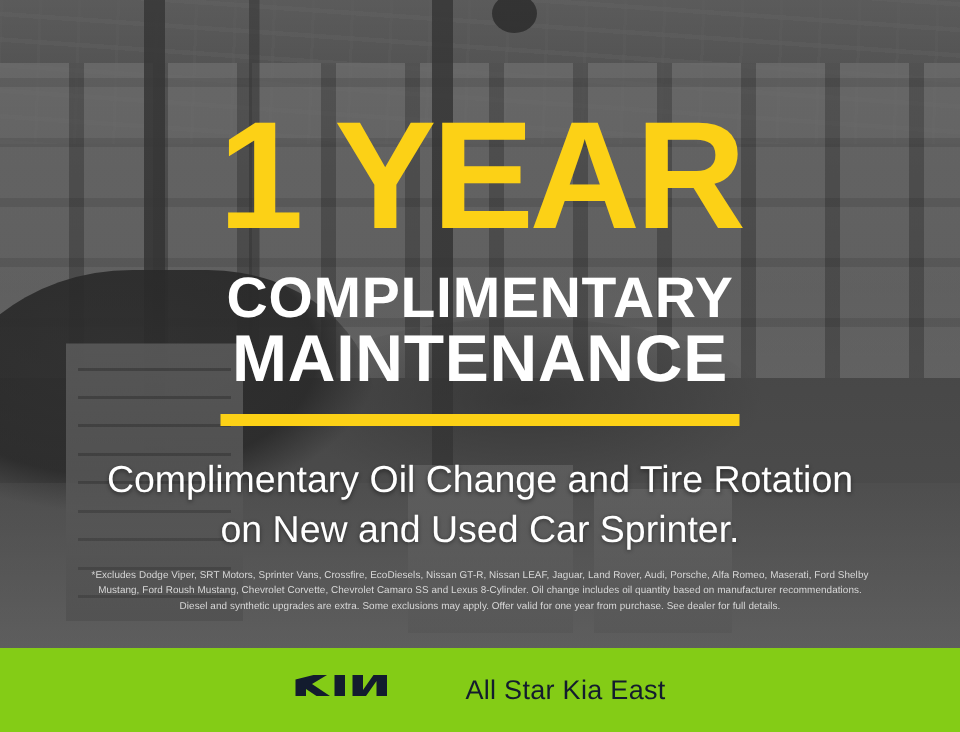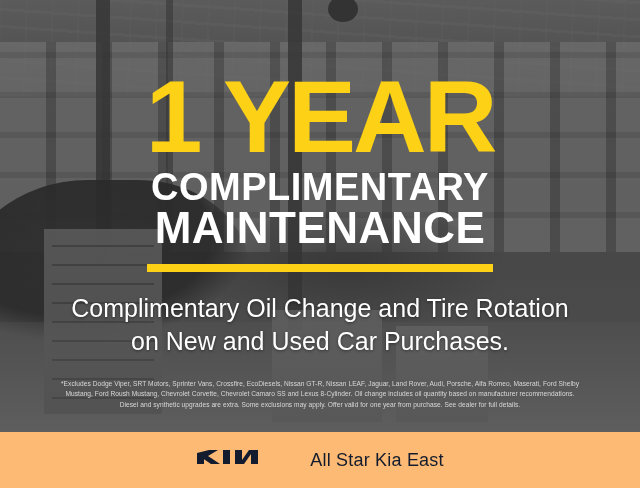--- a/index.html
+++ b/index.html
@@ -136,21 +136,21 @@
   .headline-1 { font-size: 102px; }
 
   .headline-sub1,
   .headline-sub2 {
     color: #ffffff;
     font-weight: 700;
     line-height: 1.0;
     white-space: nowrap;
     letter-spacing: .5px;
   }
-  .headline-sub1 { font-size: 38px; margin-top: 8px; }
+  .headline-sub1 { font-size: 38px; margin-top: 20px; }
   .headline-sub2 { font-size: 44px; margin-top: 0; }
 
   .divider {
     width: 346px;
     height: 8px;
     background: #FCD116;
     margin-top: 14px;
   }
 
   .tagline {
@@ -174,21 +174,21 @@
     text-align: center;
     letter-spacing: .05px;
   }
   .disclaimer div { white-space: nowrap; }
 
   
   .logo-band {
     position: absolute;
     left: 0; right: 0; bottom: 0;
     height: 56px;
-    background: #fdba74;
+    background: #84cc16;
     display: flex;
     align-items: center;
     justify-content: center;
     gap: 22px;
   }
   .kia-mark { display: block; }
   .dealer-name {
     color: #131c2e;
     font-size: 18px;
     font-weight: 400;
@@ -220,21 +220,21 @@
 
   <div class="content">
     <div class="headline-year headline-1">1 YEAR</div>
     <div class="headline-sub1">COMPLIMENTARY</div>
     <div class="headline-sub2">MAINTENANCE</div>
 
     <div class="divider"></div>
 
     <div class="tagline">
       <div>Complimentary Oil Change and Tire Rotation</div>
-      <div>on New and Used Car Purchases.</div>
+      <div>on New and Used Car Sprinter.</div>
     </div>
 
     <div class="disclaimer">
       <div>*Excludes Dodge Viper, SRT Motors, Sprinter Vans, Crossfire, EcoDiesels, Nissan GT-R, Nissan LEAF, Jaguar, Land Rover, Audi, Porsche, Alfa Romeo, Maserati, Ford Shelby</div>
       <div>Mustang, Ford Roush Mustang, Chevrolet Corvette, Chevrolet Camaro SS and Lexus 8-Cylinder. Oil change includes oil quantity based on manufacturer recommendations.</div>
       <div>Diesel and synthetic upgrades are extra. Some exclusions may apply. Offer valid for one year from purchase. See dealer for full details.</div>
     </div>
   </div>
 
   <div class="logo-band">

